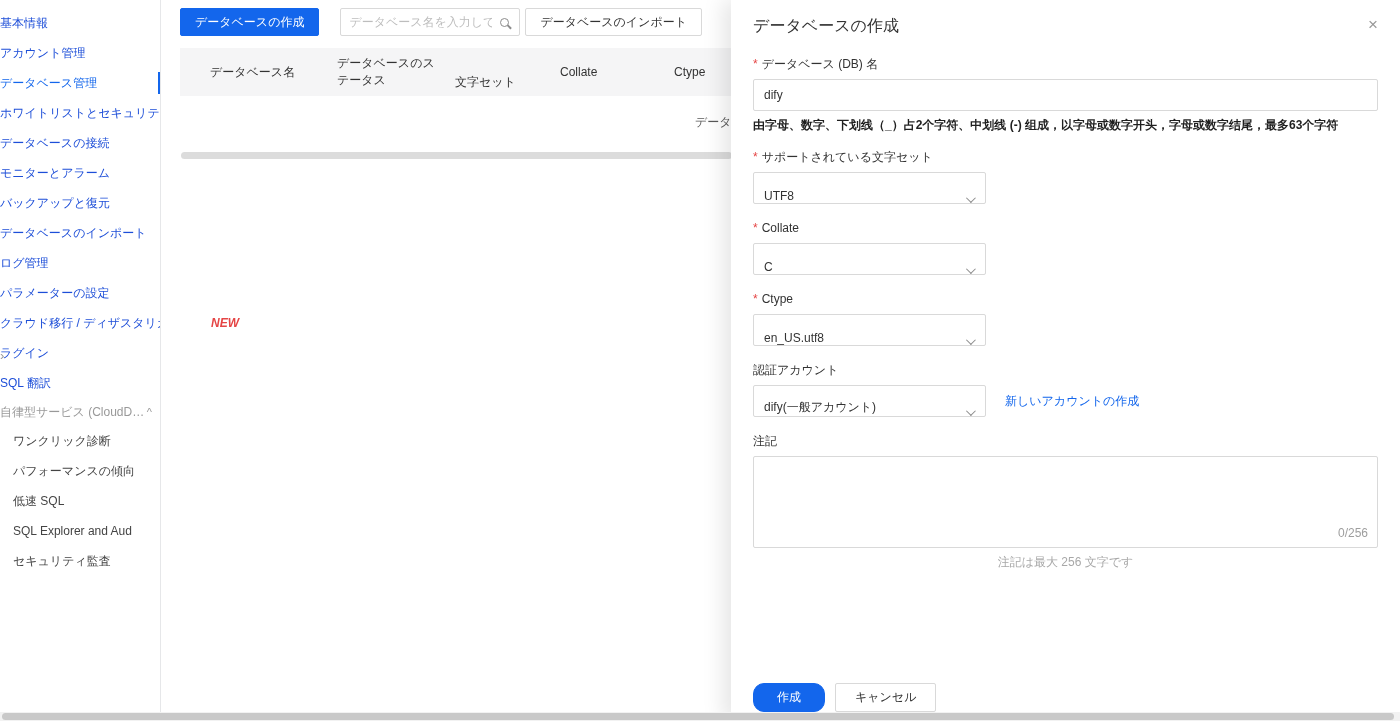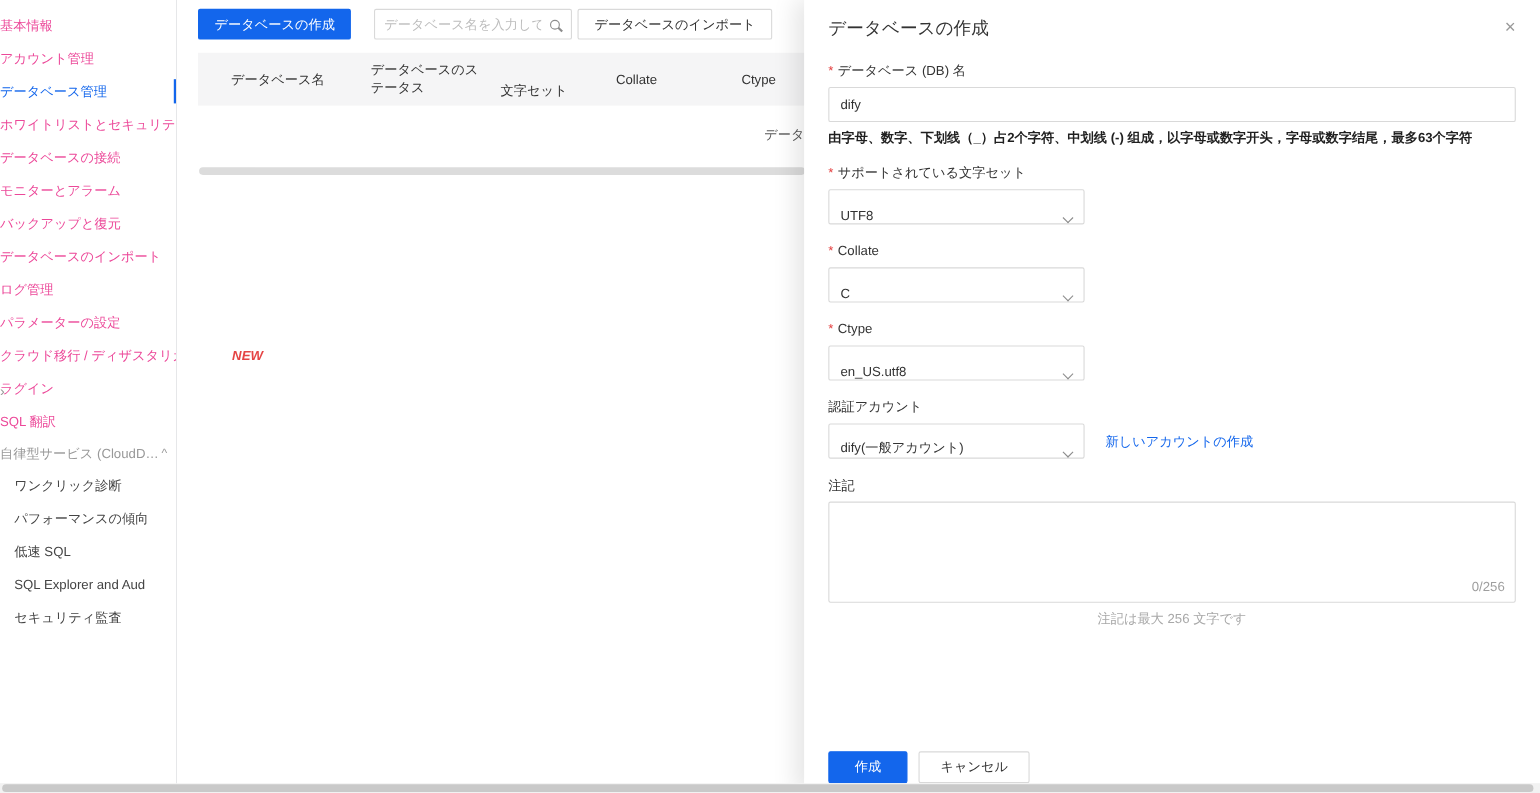--- a/index.html
+++ b/index.html
@@ -11,21 +11,21 @@
   .app { position: relative; width: 1400px; height: 721px; display: flex; }
 
   
   .sidebar {
     width: 161px; height: 721px; flex: 0 0 161px;
     border-right: 1px solid #e6e7e9; background: #fff;
     padding-top: 8px; overflow: hidden; position: relative; z-index: 1;
   }
   .side-item {
     height: 30px; line-height: 30px; white-space: nowrap; overflow: hidden;
-    color: #ec4899; cursor: pointer; position: relative;
+    color: #1d4ed8; cursor: pointer; position: relative;
   }
   .side-item.active { color: #1366ec; }
   .side-item.active::after {
     content: ""; position: absolute; right: 0; top: 4px; bottom: 4px;
     width: 2px; background: #1366ec;
   }
   .side-group {
     height: 28px; line-height: 28px; color: #999; white-space: nowrap;
     display: flex; justify-content: space-between; align-items: center;
     padding-right: 8px; cursor: pointer;
@@ -113,21 +113,21 @@
   .form-link { margin-left: 19px; color: #1366ec; cursor: pointer; text-decoration: none; }
   .note-wrap { position: relative; }
   .note-area {
     width: 100%; height: 92px; border: 1px solid #d9d9d9; border-radius: 2px;
     resize: none; padding: 8px 10px; font-size: 12px; font-family: inherit;
     color: #333; outline: none; display: block;
   }
   .note-counter { position: absolute; right: 10px; bottom: 8px; color: #9e9e9e; }
   .f-help-gray { margin-top: 6px; color: #a8a8a8; text-align: center; }
   .drawer-footer { position: absolute; left: 22px; bottom: 9px; display: flex; }
-  .btn-submit { padding: 0 23px; height: 29px; }
+  .btn-submit { padding: 0 23px; height: 29px; border-radius: 11px; }
   .btn-cancel { margin-left: 10px; padding: 0 19px; height: 29px; }
 
   
   .page-hscroll {
     position: absolute; left: 0; bottom: 0; width: 1400px; height: 9px;
     background: #f2f2f2; z-index: 9;
   }
   .page-hscroll-thumb {
     position: absolute; left: 2px; top: 1px; height: 7px; width: 1392px;
     background: #c9c9c9; border-radius: 4px; cursor: pointer;

